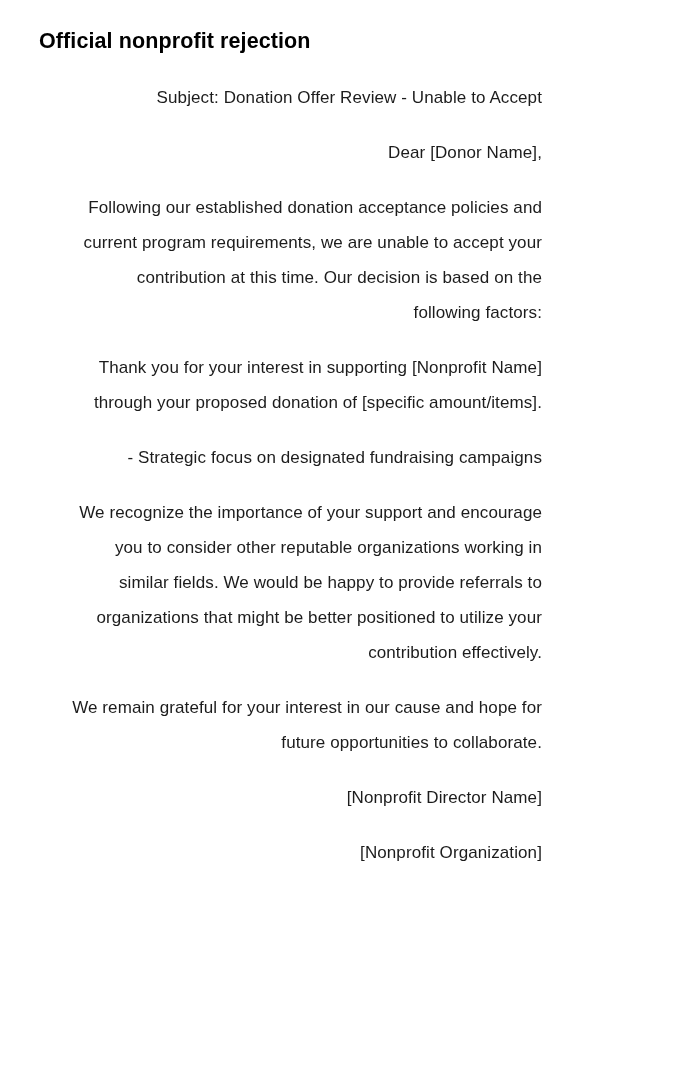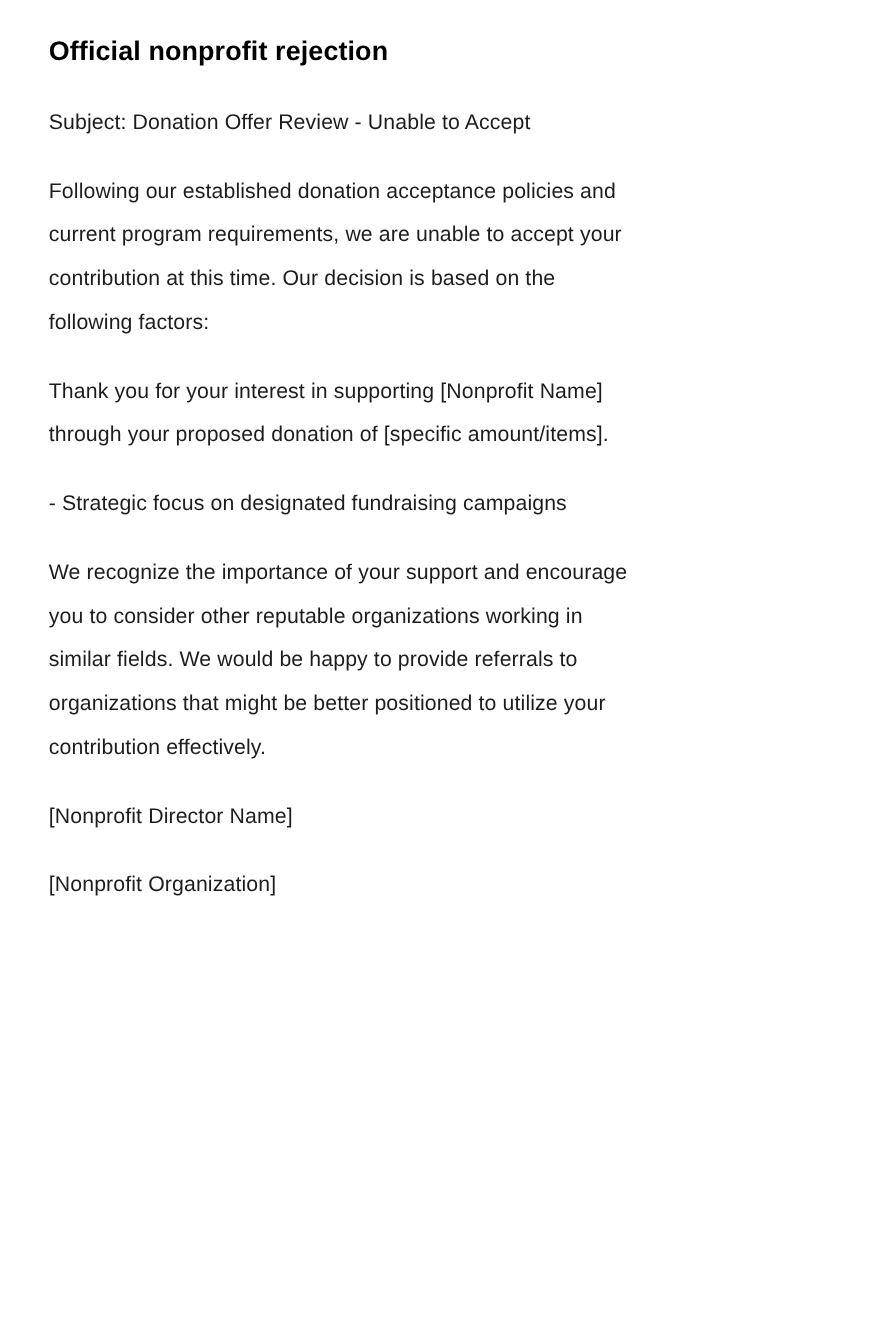--- a/index.html
+++ b/index.html
@@ -29,37 +29,41 @@
   }
   .doc p {
     margin: 0 0 20px 0;
     max-width: 645px;
     font-size: 17px;
     line-height: 35px;
     font-weight: 400;
     color: #1c1c1c;
     white-space: pre-line;       
     letter-spacing: 0.1px;
+    text-align: right;
   }
 </style>
 </head>
 <body>
 
 <main class="doc">
   <h1>Official nonprofit rejection</h1>
   <section id="paragraph-list">
       <p>Subject: Donation Offer Review - Unable to Accept</p>
+      <p>Dear [Donor Name],</p>
       <p>Following our established donation acceptance policies and
 current program requirements, we are unable to accept your
 contribution at this time. Our decision is based on the
 following factors:</p>
       <p>Thank you for your interest in supporting [Nonprofit Name]
 through your proposed donation of [specific amount/items].</p>
       <p>- Strategic focus on designated fundraising campaigns</p>
       <p>We recognize the importance of your support and encourage
 you to consider other reputable organizations working in
 similar fields. We would be happy to provide referrals to
 organizations that might be better positioned to utilize your
 contribution effectively.</p>
+      <p>We remain grateful for your interest in our cause and hope for
+future opportunities to collaborate.</p>
       <p>[Nonprofit Director Name]</p>
       <p>[Nonprofit Organization]</p>
     </section>
 </main>
 
 </body></html>

